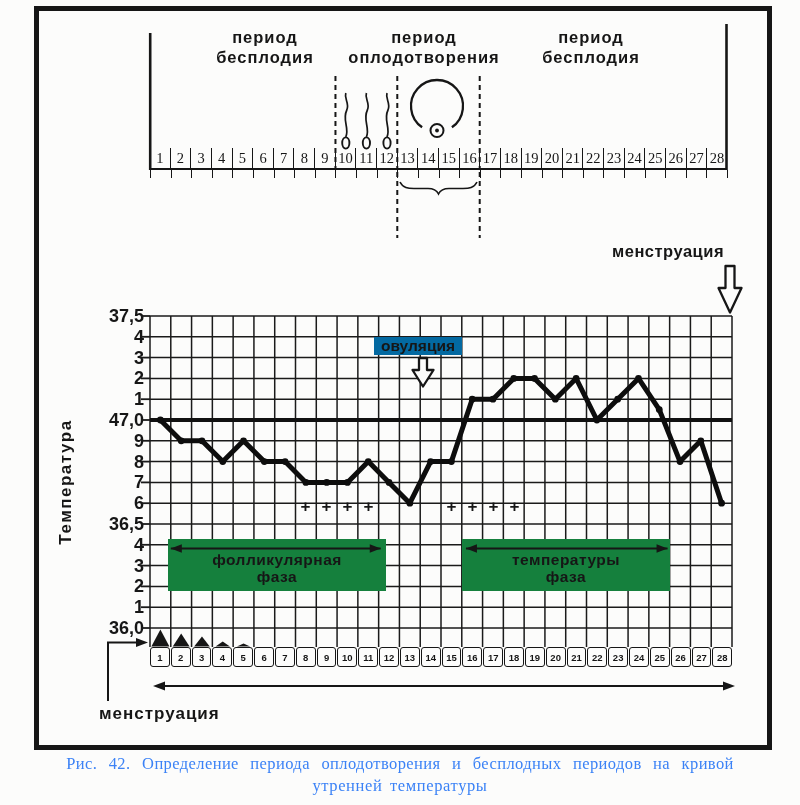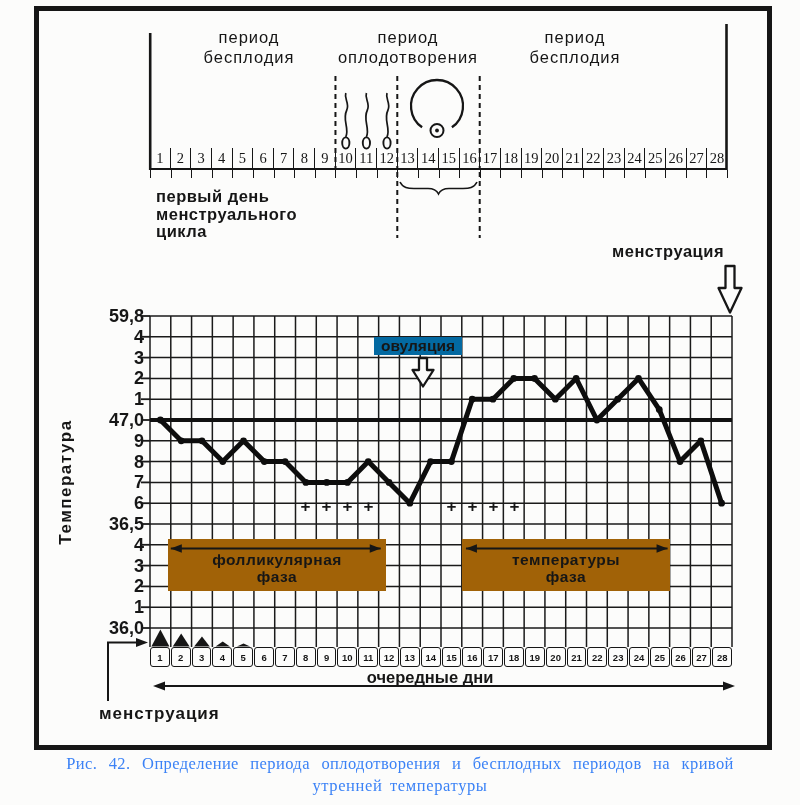--- a/index.html
+++ b/index.html
@@ -4,21 +4,21 @@
 <style>
   html,body{margin:0;padding:0;background:#fff;}
   #page{position:relative;width:800px;height:805px;background:#fcfcfb;overflow:hidden;
         font-family:"Liberation Sans",sans-serif;color:#161616;}
   .abs{position:absolute;}
   #frame{left:34px;top:6px;width:738px;height:744px;border:5px solid #161616;box-sizing:border-box;z-index:0;}
   svg.layer{position:absolute;left:0;top:0;z-index:1;pointer-events:none;}
   svg.layer.top{z-index:3;}
   .txt{position:absolute;z-index:2;white-space:pre-line;}
   .c{text-align:center;}
-  .period-label{width:200px;top:27px;font-size:16.5px;font-weight:400;line-height:20px;letter-spacing:1px;}
+  .period-label{width:200px;top:27px;font-size:16.5px;font-weight:700;line-height:20px;letter-spacing:1px;padding-left:16px;}
   #p-left{left:149px;} #p-mid{left:308px;} #p-right{left:475px;}
   
   #ruler{left:150px;top:148px;width:577px;height:20px;display:flex;z-index:2;
          border-bottom:2px solid #161616;box-sizing:content-box;}
   .rcell{flex:1;text-align:center;font-family:"Liberation Serif",serif;font-size:14.5px;line-height:20px;
          border-right:1.7px solid #161616;}
   .rcell:last-child{border-right:none;}
   #hangticks{left:150px;top:170px;width:577px;height:8px;display:flex;z-index:2;border-left:1.7px solid #161616;}
   .hcell{flex:1;border-right:1.7px solid #161616;}
   #first-day{left:156px;top:188px;font-size:16.5px;font-weight:600;line-height:17.5px;letter-spacing:.5px;}
@@ -28,21 +28,21 @@
   #temp-title{left:-14px;top:472px;width:160px;font-size:17px;font-weight:600;letter-spacing:1.5px;
               transform:rotate(-90deg);text-align:center;}
   #ylabels{left:92px;top:306px;width:52px;height:332px;display:flex;flex-direction:column;
            justify-content:space-between;align-items:flex-end;}
   .ylab{height:20px;line-height:20px;font-size:18px;font-weight:600;}
   
   #ovul{left:374px;top:337px;width:88px;font-size:15.5px;font-weight:600;background:#0369a1;}
   .plusrow{top:498px;width:84px;display:flex;z-index:2;}
   #plus1{left:295px;} #plus2{left:441px;}
   .plus{flex:1;text-align:center;font-size:17px;font-weight:700;line-height:18px;}
-  .phase{top:539px;height:52px;background:#a16207;font-size:15.5px;font-weight:600;line-height:17px;
+  .phase{top:539px;height:52px;background:#15803d;font-size:15.5px;font-weight:600;line-height:17px;
          box-sizing:border-box;padding-top:12px;letter-spacing:.5px;}
   #phase-f{left:168px;width:218px;} #phase-l{left:462px;width:208px;}
   
   #numrow{left:150px;top:647px;width:582px;height:20px;display:flex;gap:1px;z-index:2;}
   .nbox{flex:1;border:1.8px solid #161616;border-radius:3px;background:#fcfcfb;
         display:flex;align-items:center;justify-content:center;font-size:9.5px;font-weight:700;}
   #axis1{left:330px;top:668px;width:200px;font-size:16.5px;font-weight:600;}
   #axis2{left:302px;top:687px;width:256px;font-size:16.5px;font-weight:600;}
   #mens-bottom{left:99px;top:704px;font-size:17px;font-weight:600;letter-spacing:1px;}
   
@@ -238,28 +238,25 @@
       <span class="hcell"></span>
       <span class="hcell"></span>
       <span class="hcell"></span>
       <span class="hcell"></span>
       <span class="hcell"></span>
       <span class="hcell"></span>
       <span class="hcell"></span>
       <span class="hcell"></span>
     </div>
 
-  <div class="txt" id="first-day">первый день
-менструального
-цикла</div>
   <div class="txt" id="mens-top">менструация</div>
 
   <div class="txt" id="temp-title">Температура</div>
   <div id="ylabels" class="abs">
-      <div class="ylab">59,8</div>
+      <div class="ylab">37,5</div>
       <div class="ylab">4</div>
       <div class="ylab">3</div>
       <div class="ylab">2</div>
       <div class="ylab">1</div>
       <div class="ylab">47,0</div>
       <div class="ylab">9</div>
       <div class="ylab">8</div>
       <div class="ylab">7</div>
       <div class="ylab">6</div>
       <div class="ylab">36,5</div>
@@ -314,21 +311,20 @@
       <span class="nbox">21</span>
       <span class="nbox">22</span>
       <span class="nbox">23</span>
       <span class="nbox">24</span>
       <span class="nbox">25</span>
       <span class="nbox">26</span>
       <span class="nbox">27</span>
       <span class="nbox">28</span>
     </div>
 
-  <div class="txt c" id="axis1">очередные дни</div>
   <div class="txt" id="mens-bottom">менструация</div>
 
   <div class="txt c cap" id="cap1">Рис. 42. Определение периода оплодотворения и бесплодных периодов на кривой</div>
   <div class="txt c cap" id="cap2">утренней температуры</div>
 
   <svg class="layer top" width="800" height="805">
     <g id="curve-group">
         <polyline points="160.4,420.0 181.2,440.8 202.0,440.8 222.8,461.6 243.5,440.8 264.3,461.6 285.1,461.6 305.9,482.4 326.7,482.4 347.5,482.4 368.3,461.6 389.0,482.4 409.8,503.2 430.6,461.6 451.4,461.6 472.2,399.2 493.0,399.2 513.8,378.4 534.5,378.4 555.3,399.2 576.1,378.4 596.9,420.0 617.7,399.2 638.5,378.4 659.3,409.6 680.0,461.6 700.8,440.8 721.6,503.2" fill="none" stroke="#0d0d0d" stroke-width="5" stroke-linejoin="round" stroke-linecap="round"></polyline>
         <circle cx="160.39285714285714" cy="420" r="3.4" fill="#0d0d0d"></circle>
         <circle cx="181.17857142857142" cy="440.8000000000003" r="3.4" fill="#0d0d0d"></circle>

